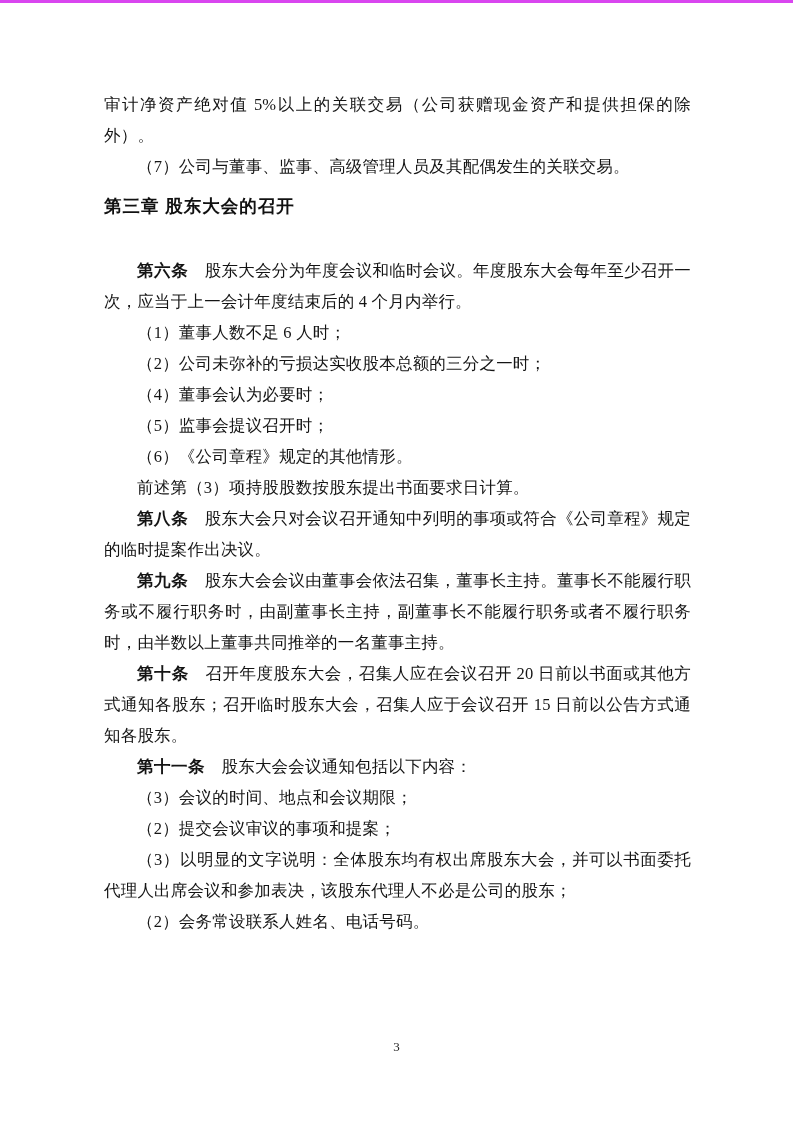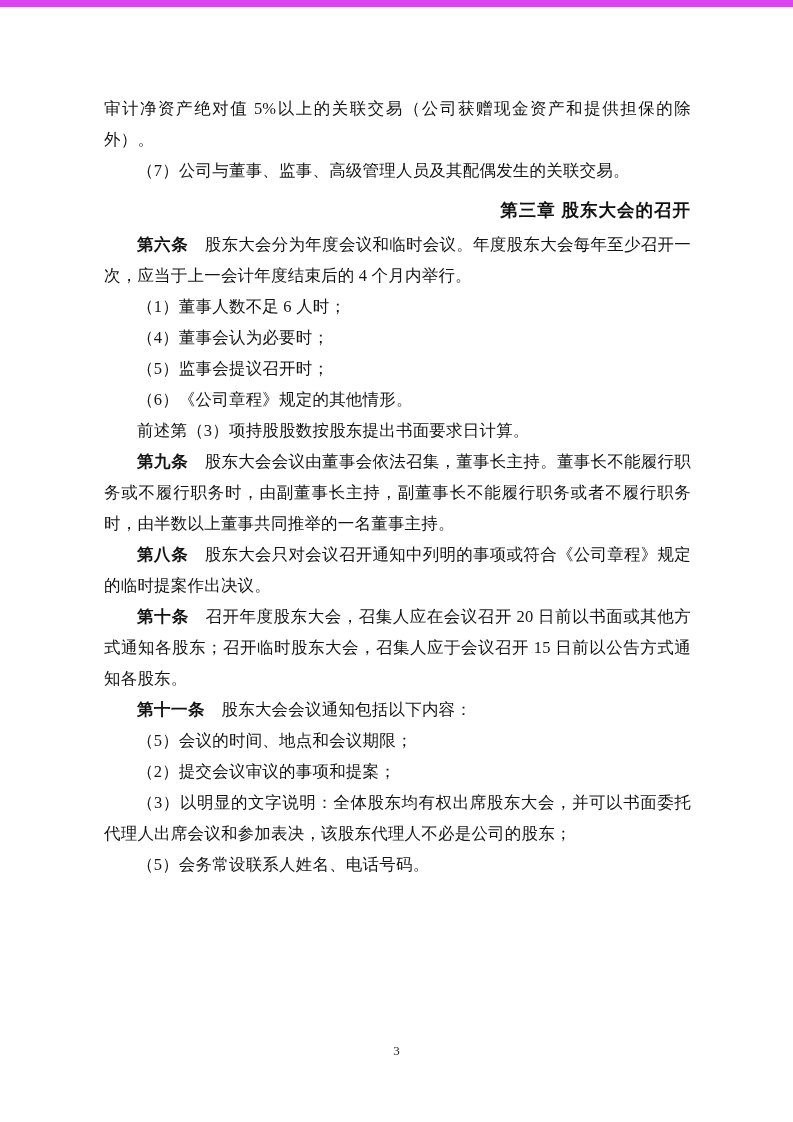--- a/index.html
+++ b/index.html
@@ -10,44 +10,44 @@
     background: #ffffff;
     position: relative;
     font-family: "Liberation Serif", "DejaVu Serif", serif;
   }
   .page {
     position: absolute;
     top: 0; left: 0;
     width: 793px;
     height: 988px;
     background: #ffffff;
-    border-top: 7px solid #d946ef;
+    border-top: 3px solid #d946ef;
     padding: 86px 102px 0 104px;
     color: #141414;
   }
   .body {
     margin: 0;
     font-size: 16.5px;
     line-height: 31px;
     text-align: justify;
     text-indent: 2em;
     letter-spacing: 0.2px;
   }
   .no-indent { text-indent: 0; }
   .term {
     font-family: Liberation Sans, sans-serif;
     font-weight: 700;
     margin-right: 1em;
     letter-spacing: 0.5px;
   }
   .chapter-heading {
-    margin: 9px 0 3px 0;
+    margin: 9px 0 33px 0;
     font-size: 17.5px;
     line-height: 31px;
-    text-align: right;
+    text-align: left;
     text-indent: 0;
     font-family: "Liberation Sans", "DejaVu Sans", sans-serif;
     font-weight: 700;
     letter-spacing: 1px;
     color: #111111;
   }
   .page-number {
     position: absolute;
     top: 1036px;
     left: 0; right: 0;
@@ -64,34 +64,35 @@
   <p class="body no-indent">审计净资产绝对值 5%以上的关联交易（公司获赠现金资产和提供担保的除外）。</p>
 
   <p class="body">（7）公司与董事、监事、高级管理人员及其配偶发生的关联交易。</p>
 
   <h2 class="chapter-heading">第三章 股东大会的召开</h2>
 
   <p class="body"><b class="term">第六条</b><span>股东大会分为年度会议和临时会议。年度股东大会每年至少召开一次，应当于上一会计年度结束后的 4 个月内举行。</span></p>
 
 
   <p class="body">（1）董事人数不足 6 人时；</p>
+  <p class="body">（2）公司未弥补的亏损达实收股本总额的三分之一时；</p>
   <p class="body">（4）董事会认为必要时；</p>
   <p class="body">（5）监事会提议召开时；</p>
   <p class="body">（6）《公司章程》规定的其他情形。</p>
 
   <p class="body">前述第（3）项持股股数按股东提出书面要求日计算。</p>
 
+  <p class="body"><b class="term">第八条</b><span>股东大会只对会议召开通知中列明的事项或符合《公司章程》规定的临时提案作出决议。</span></p>
+
   <p class="body"><b class="term">第九条</b><span>股东大会会议由董事会依法召集，董事长主持。董事长不能履行职务或不履行职务时，由副董事长主持，副董事长不能履行职务或者不履行职务时，由半数以上董事共同推举的一名董事主持。</span></p>
-
-  <p class="body"><b class="term">第八条</b><span>股东大会只对会议召开通知中列明的事项或符合《公司章程》规定的临时提案作出决议。</span></p>
 
   <p class="body"><b class="term">第十条</b><span>召开年度股东大会，召集人应在会议召开 20 日前以书面或其他方式通知各股东；召开临时股东大会，召集人应于会议召开 15 日前以公告方式通知各股东。</span></p>
 
   <p class="body"><b class="term">第十一条</b><span>股东大会会议通知包括以下内容：</span></p>
 
-  <p class="body">（5）会议的时间、地点和会议期限；</p>
+  <p class="body">（3）会议的时间、地点和会议期限；</p>
   <p class="body">（2）提交会议审议的事项和提案；</p>
   <p class="body">（3）以明显的文字说明：全体股东均有权出席股东大会，并可以书面委托代理人出席会议和参加表决，该股东代理人不必是公司的股东；</p>
-  <p class="body">（5）会务常设联系人姓名、电话号码。</p>
+  <p class="body">（2）会务常设联系人姓名、电话号码。</p>
 
   <div class="page-number">3</div>
 
 </div>
 
 </body></html>

